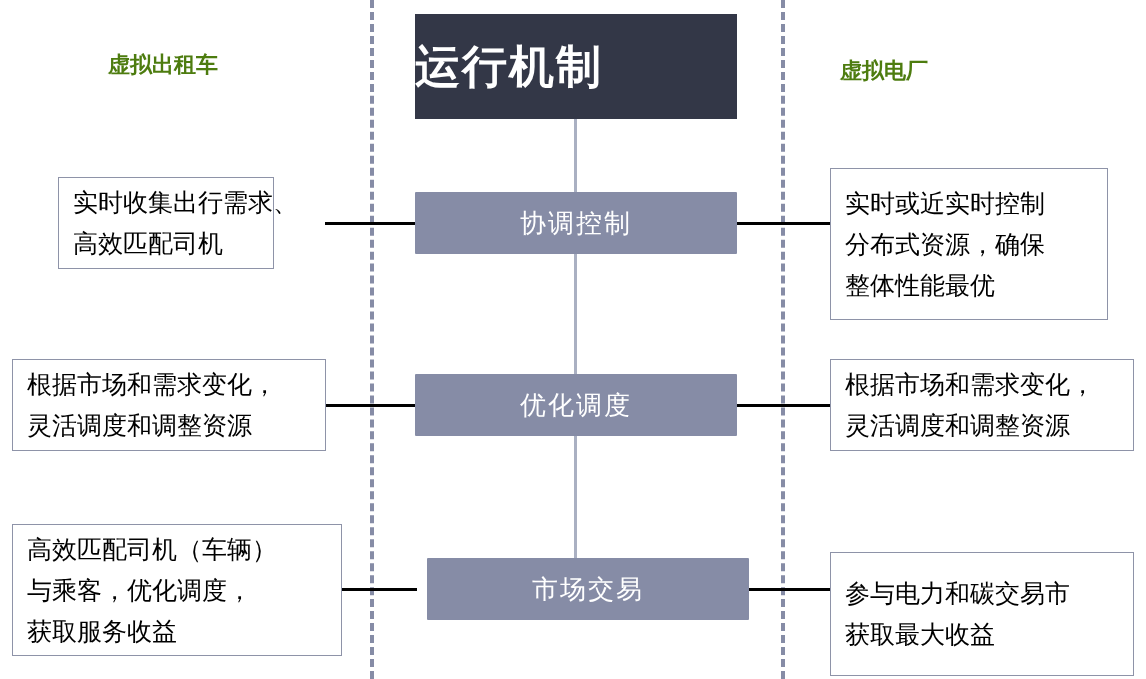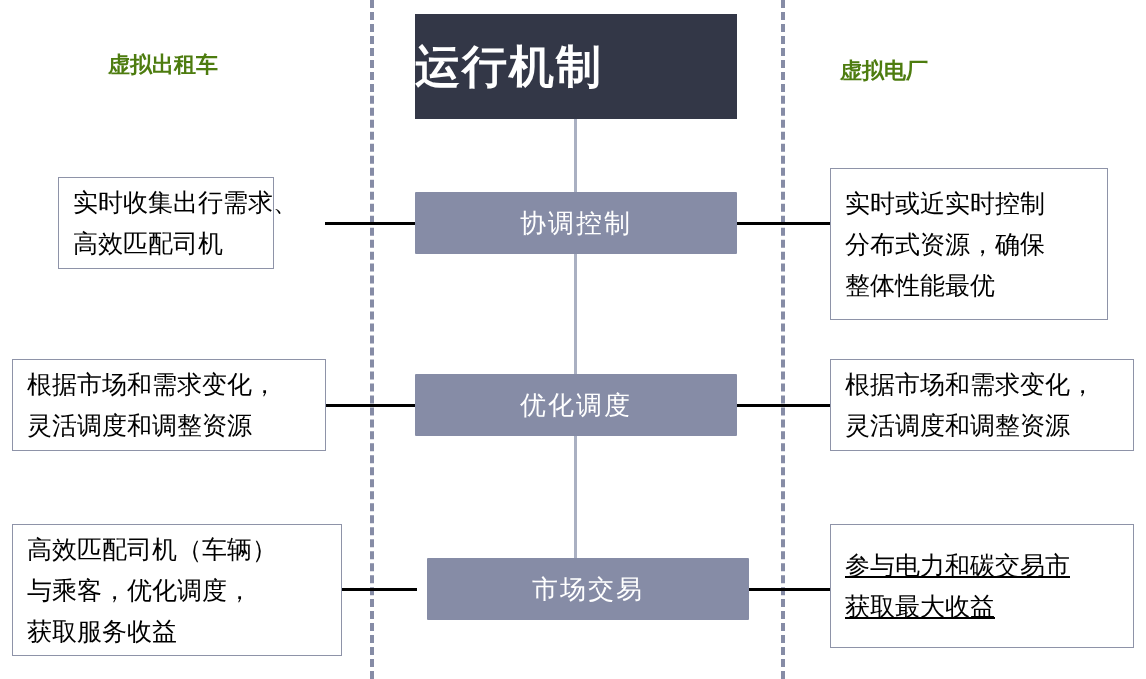--- a/index.html
+++ b/index.html
@@ -166,21 +166,21 @@
 
   <div class="connector" style="left:325px; top:588px; width:92px;"></div>
   <div class="connector" style="left:735px; top:588px; width:95px;"></div>
 
   <div class="desc-box" style="left:12px; top:524px; width:330px; height:132px;">
     <div class="line">高效匹配司机（车辆）</div>
     <div class="line">与乘客，优化调度，</div>
     <div class="line">获取服务收益</div>
   </div>
 
-  <div class="desc-box" style="left:830px; top:524px; width:304px; height:124px;text-decoration:underline;">
+  <div class="desc-box" style="left:830px; top:552px; width:304px; height:124px;">
     <div class="line">参与电力和碳交易市</div>
     <div class="line">获取最大收益</div>
   </div>
 
   <div class="pill" style="top:558px;margin-left:12px;">
     <span class="pill-text">市场交易</span>
   </div>
 
 </div>
 

